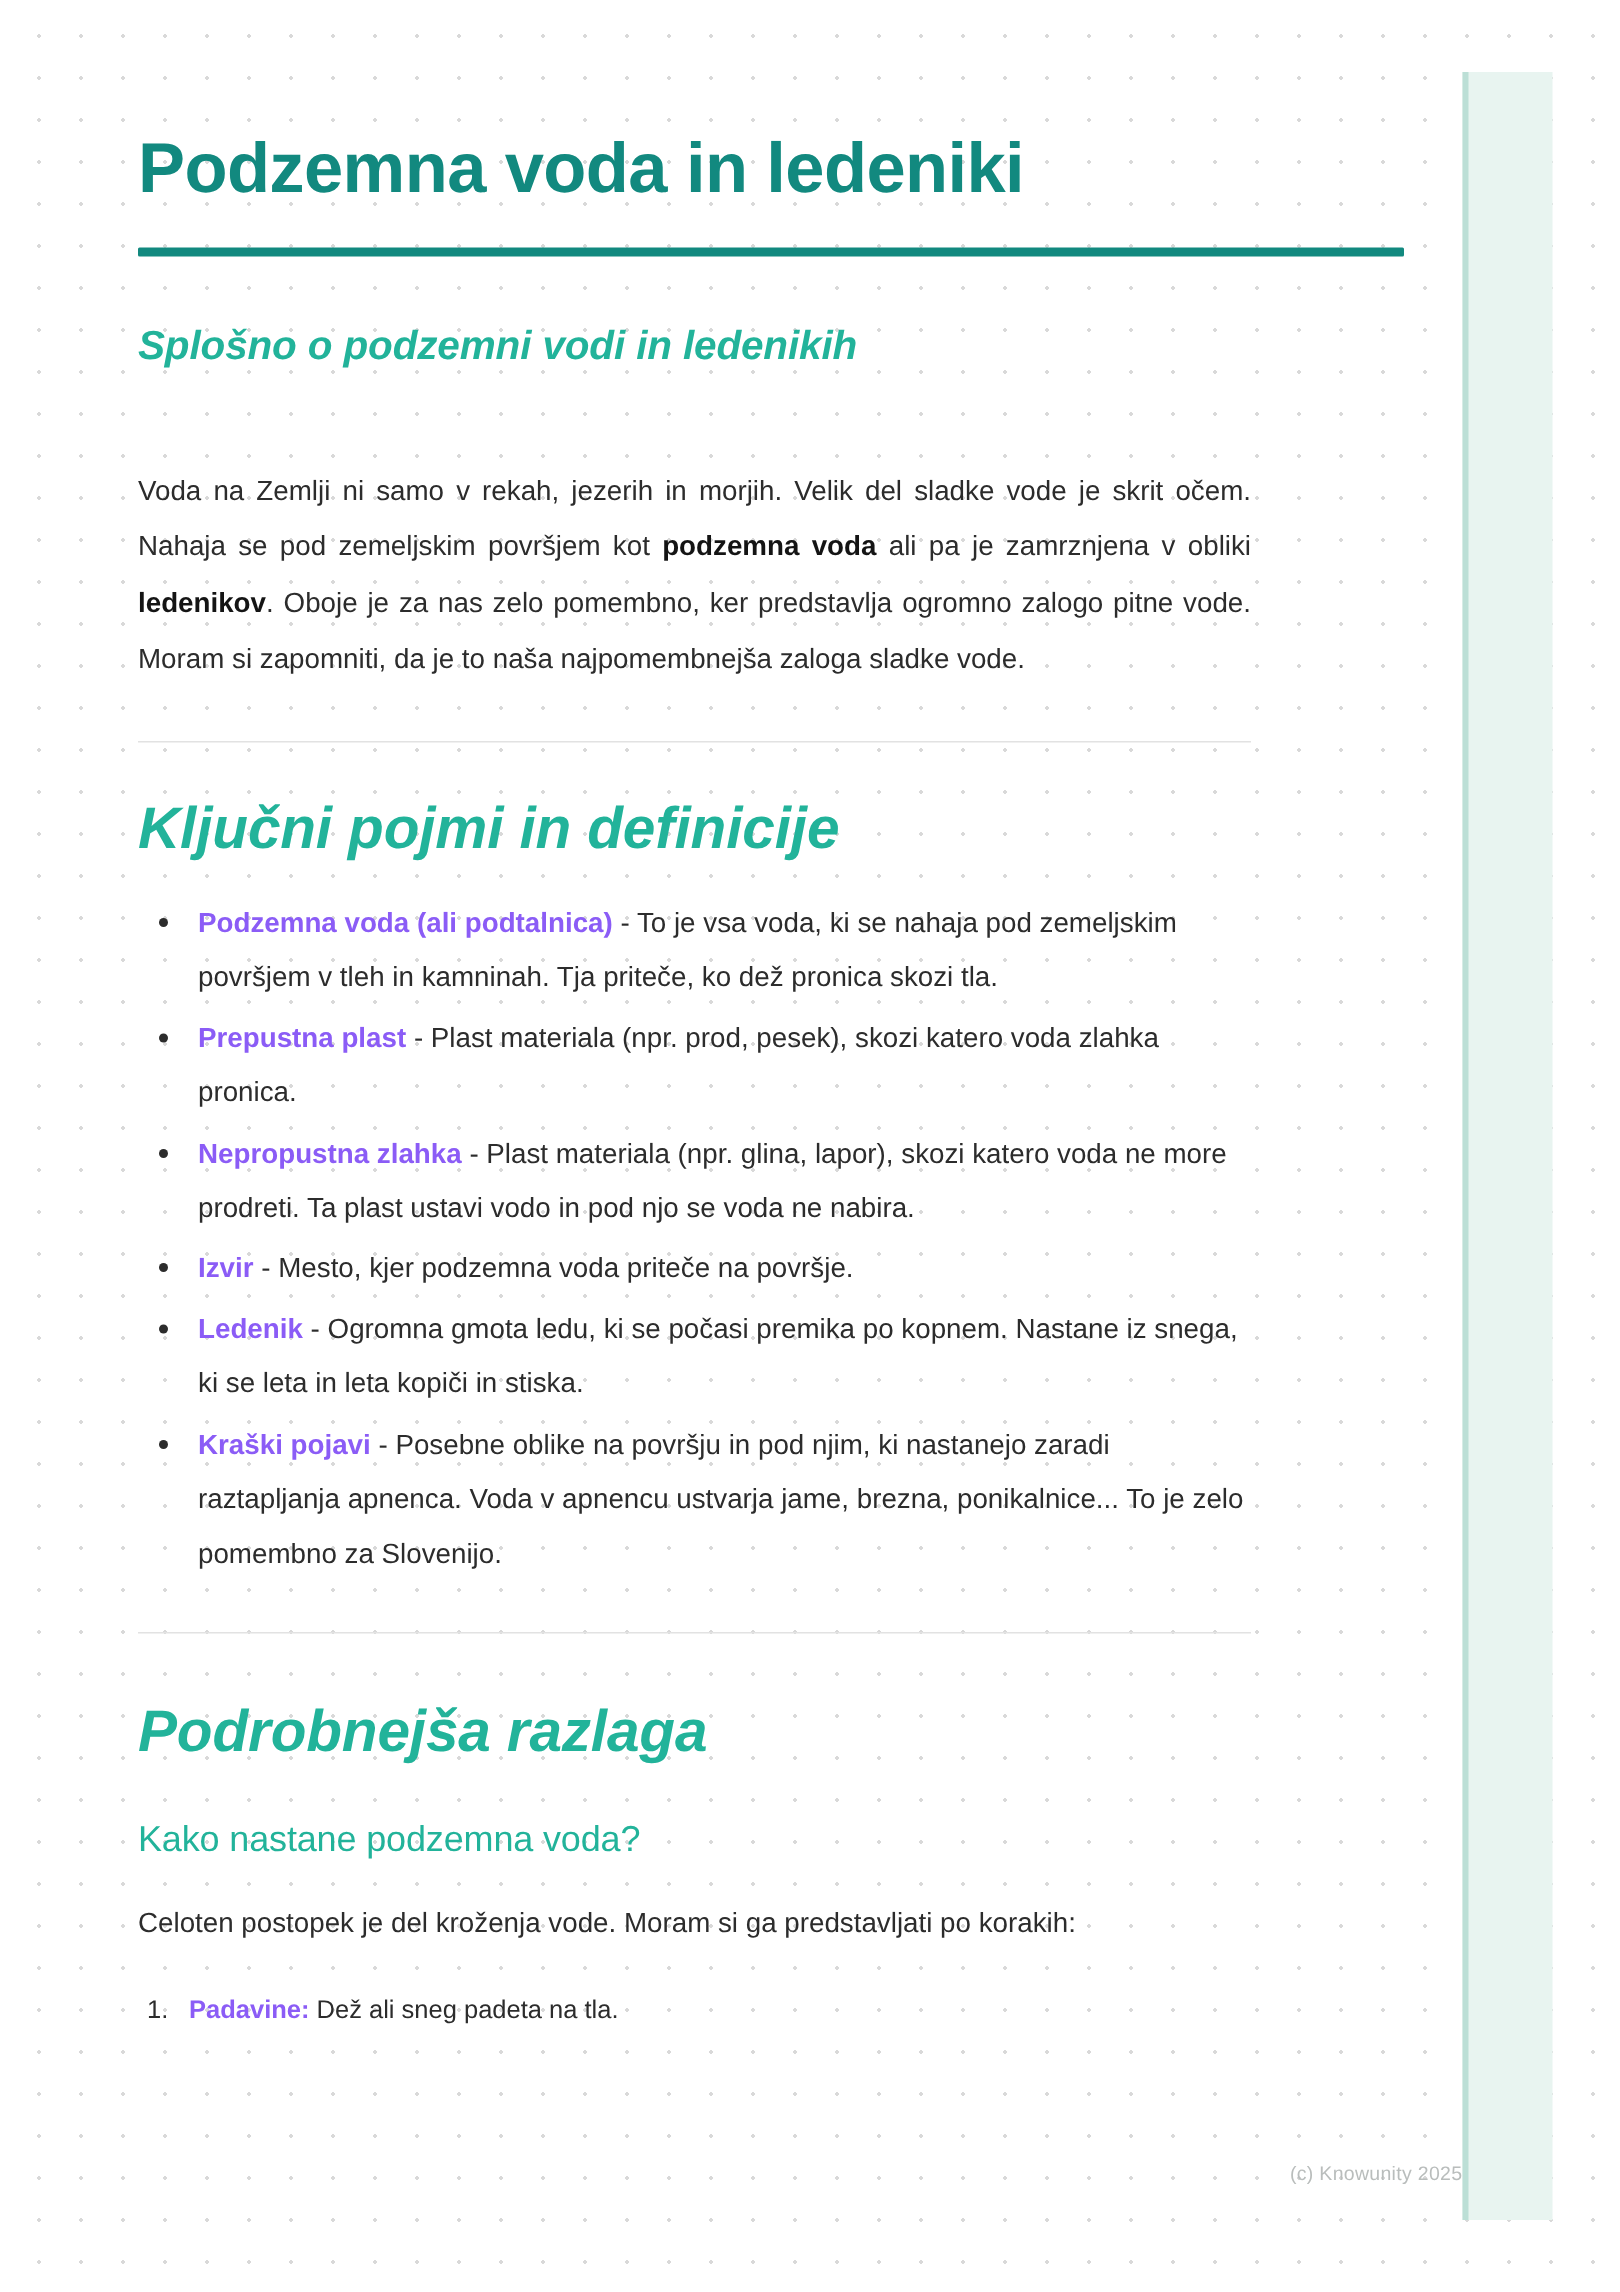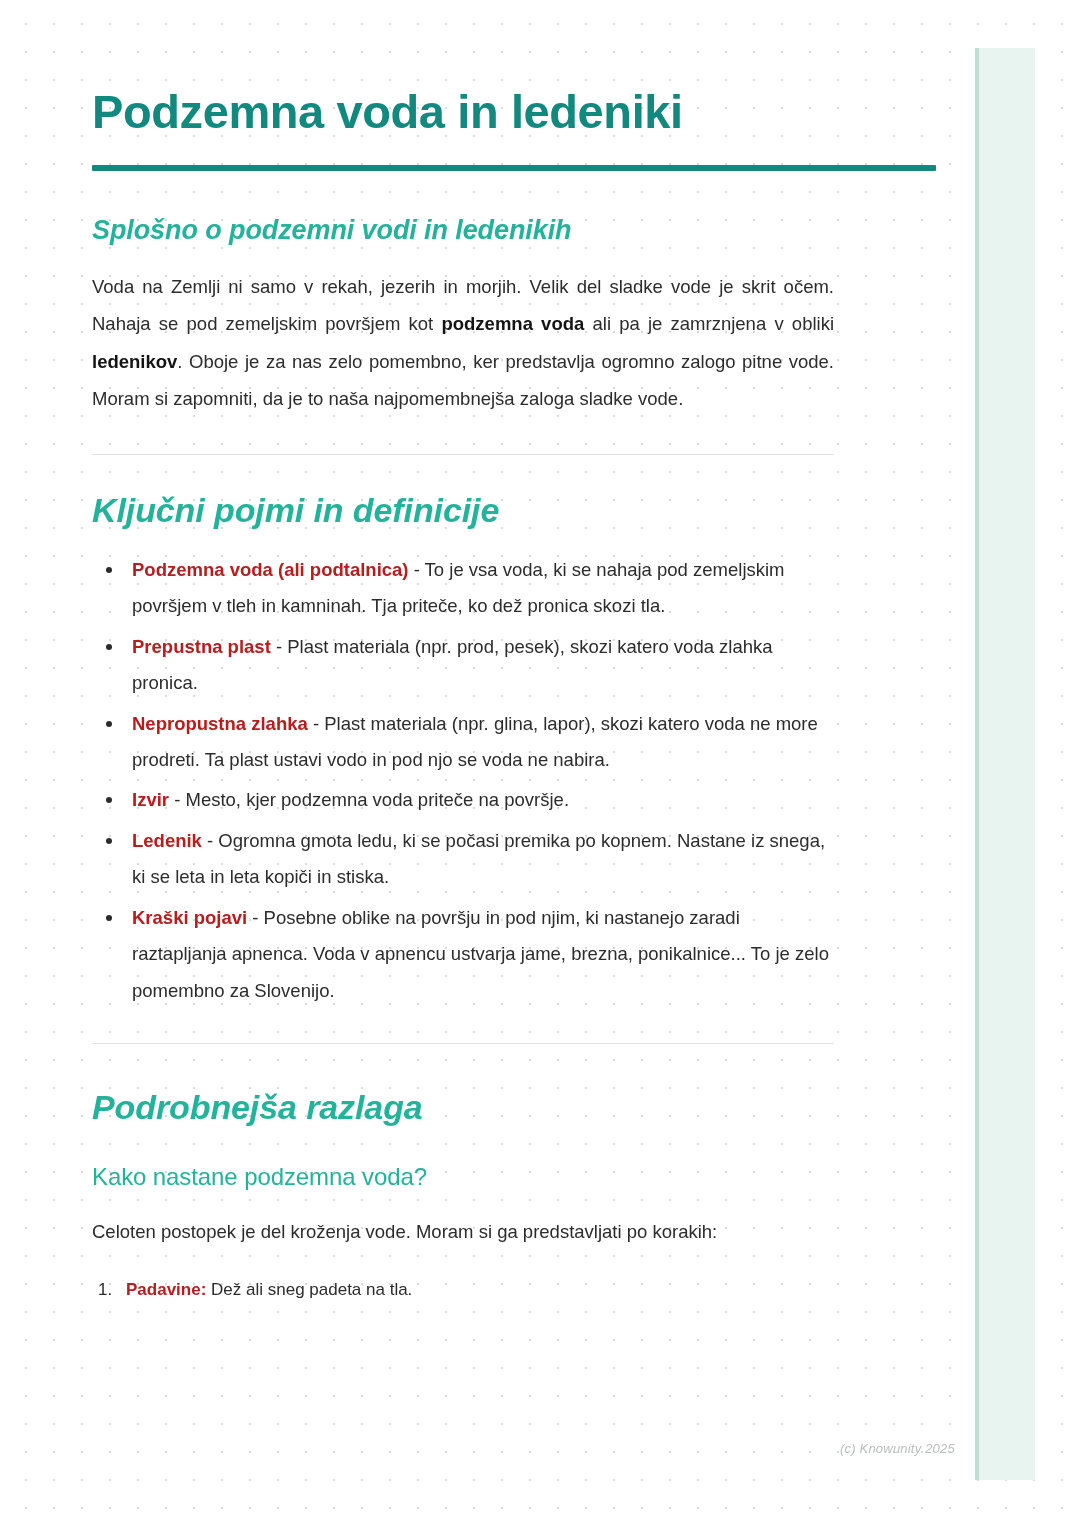--- a/index.html
+++ b/index.html
@@ -66,39 +66,39 @@
   h2.section-title {
     font-size: 27px;
     font-weight: bold;
     color: #22b39a;
     margin: 0;
     letter-spacing: -0.1px;
     font-style: italic;
   }
 
   h2.section-title.big {
-    font-size: 34px;
+    font-size: 39px;
   }
 
   h3.sub-title {
     font-size: 24px;
     font-weight: normal;
     color: #22b39a;
     margin: 0;
     letter-spacing: -0.1px;
   }
 
   p.body-text {
     font-size: 18.5px;
     line-height: 2.03;
     color: #2c2c2c;
     margin: 0;
   }
 
-  p.justify { text-align: justify; }
+  p.justify { text-align: justify; margin-top: 40px; }
 
   .spacer-22 { height: 22px; }
   .spacer-30 { height: 30px; }
   .spacer-36 { height: 36px; }
   .spacer-44 { height: 44px; }
 
   .divider {
     width: 742px;
     height: 1px;
     background: #e2e2e2;
@@ -143,32 +143,31 @@
   }
   ol.step-list > li::before {
     counter-increment: stepnum;
     content: counter(stepnum) ".";
     position: absolute;
     left: 6px;
     top: 0;
     color: #2c2c2c;
   }
 
-  .term { font-weight: bold; color: #b91c1c; }
+  .term { font-weight: bold; color: #8b5cf6; }
   strong.inline-bold { font-weight: bold; color: #141414; }
 
   .watermark {
     position: absolute;
-    left: 840px;
+    left: 860px;
     top: 1441px;
     font-size: 13px;
     color: #b9bdbc;
     letter-spacing: 0.2px;
     white-space: nowrap;
-    font-style: italic;
   }
 </style>
 </head>
 <body>
 
 <div class="page"></div>
 <div class="edge-band"></div>
 
 <div class="content">
 

